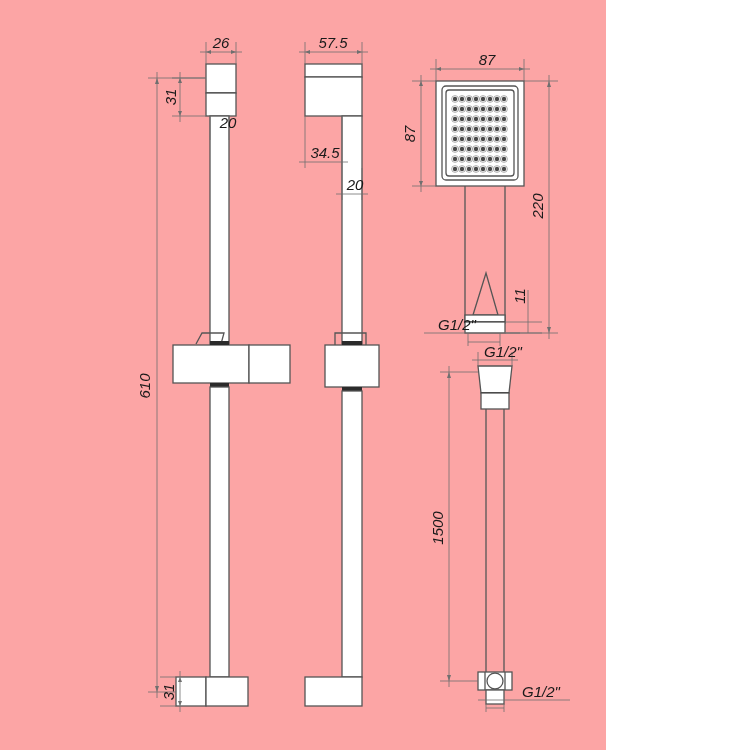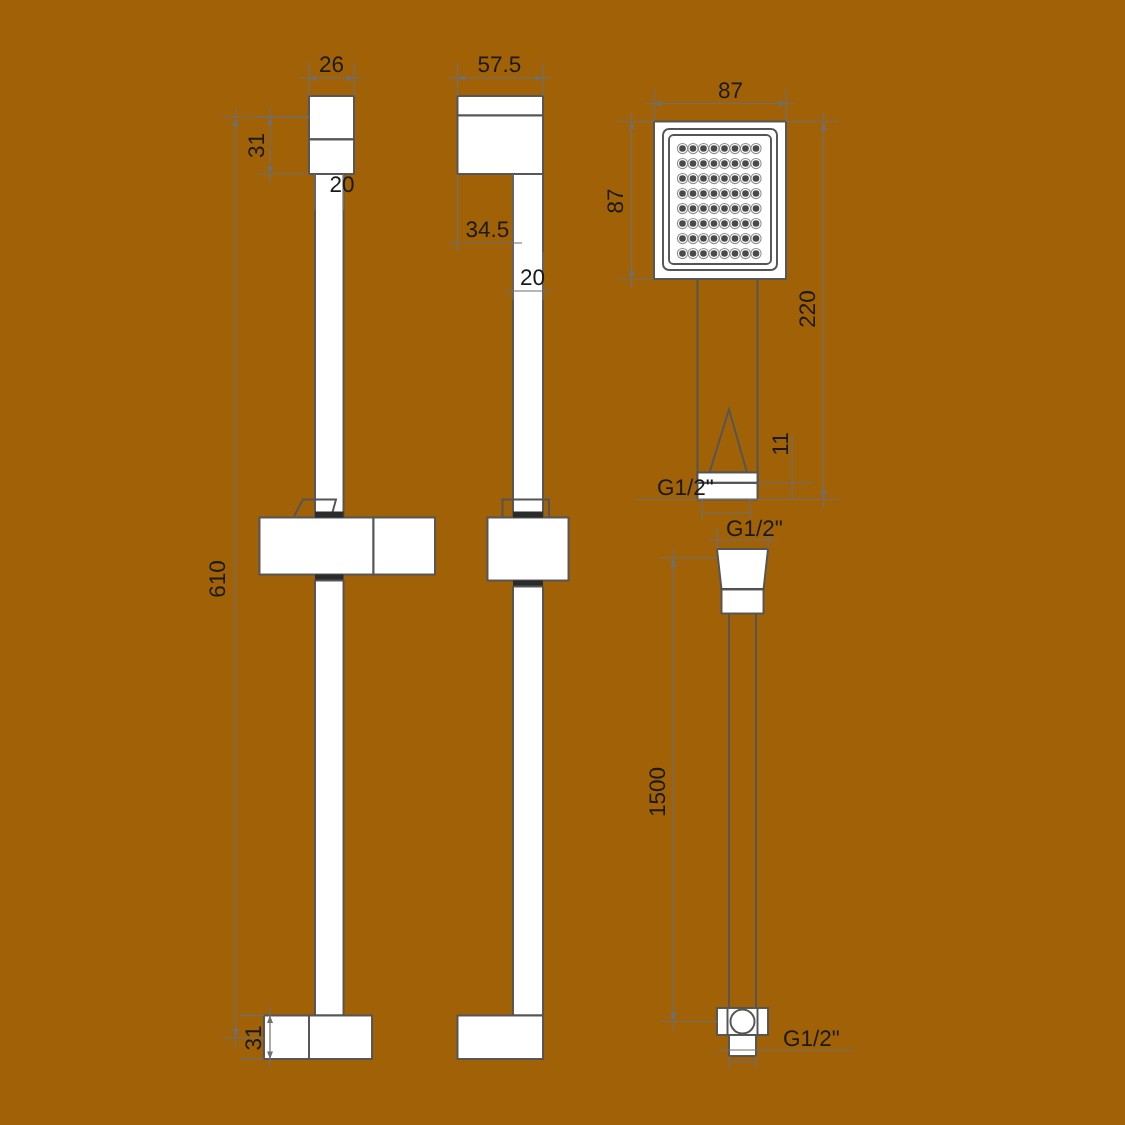--- a/index.html
+++ b/index.html
@@ -5,24 +5,25 @@
   html, body {
     margin: 0;
     padding: 0;
     background: #ffffff;
   }
   body {
     font-family: "Liberation Sans", sans-serif;
   }
   #drawing-root {
     position: relative;
-    width: 750px;
+    width: 606px;
     height: 750px;
-    background: #a16207;
+    background: #fca5a5;
     overflow: hidden;
+    font-style: italic;
   }
   #drawing-svg {
     position: absolute;
     left: 0;
     top: 0;
     width: 750px;
     height: 750px;
   }
   .dim-text {
     font-family: "Liberation Sans", sans-serif;

